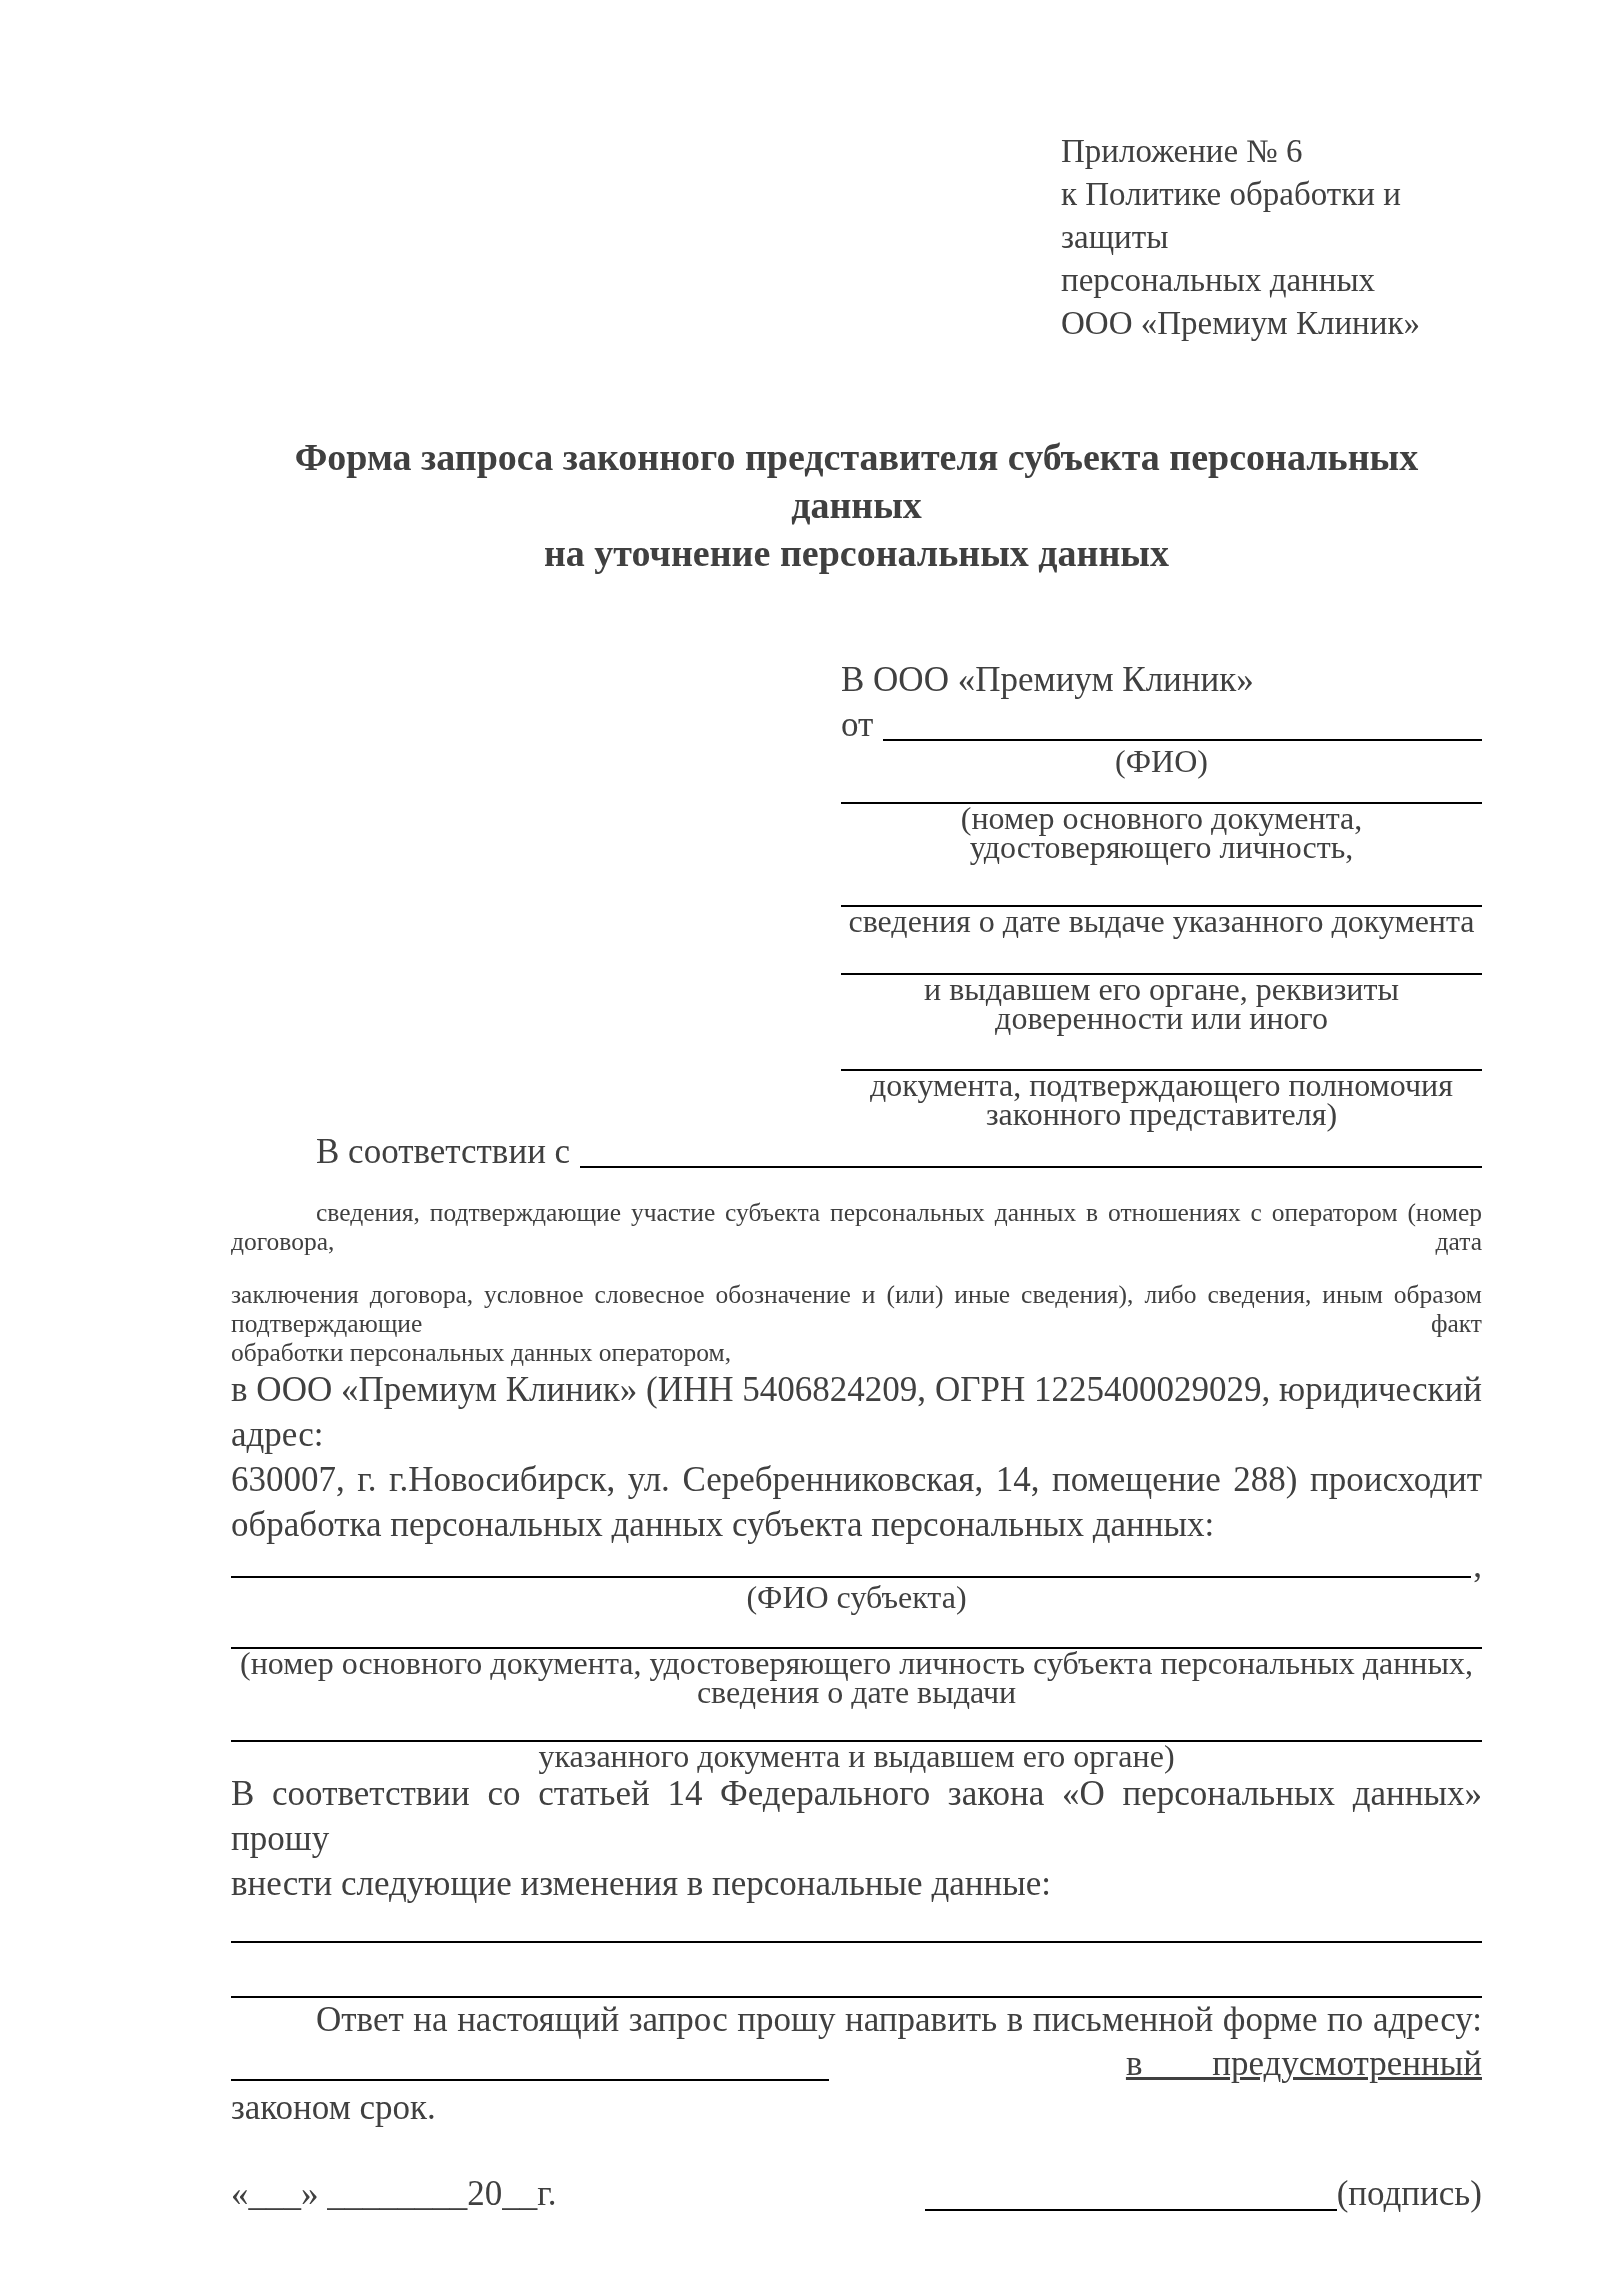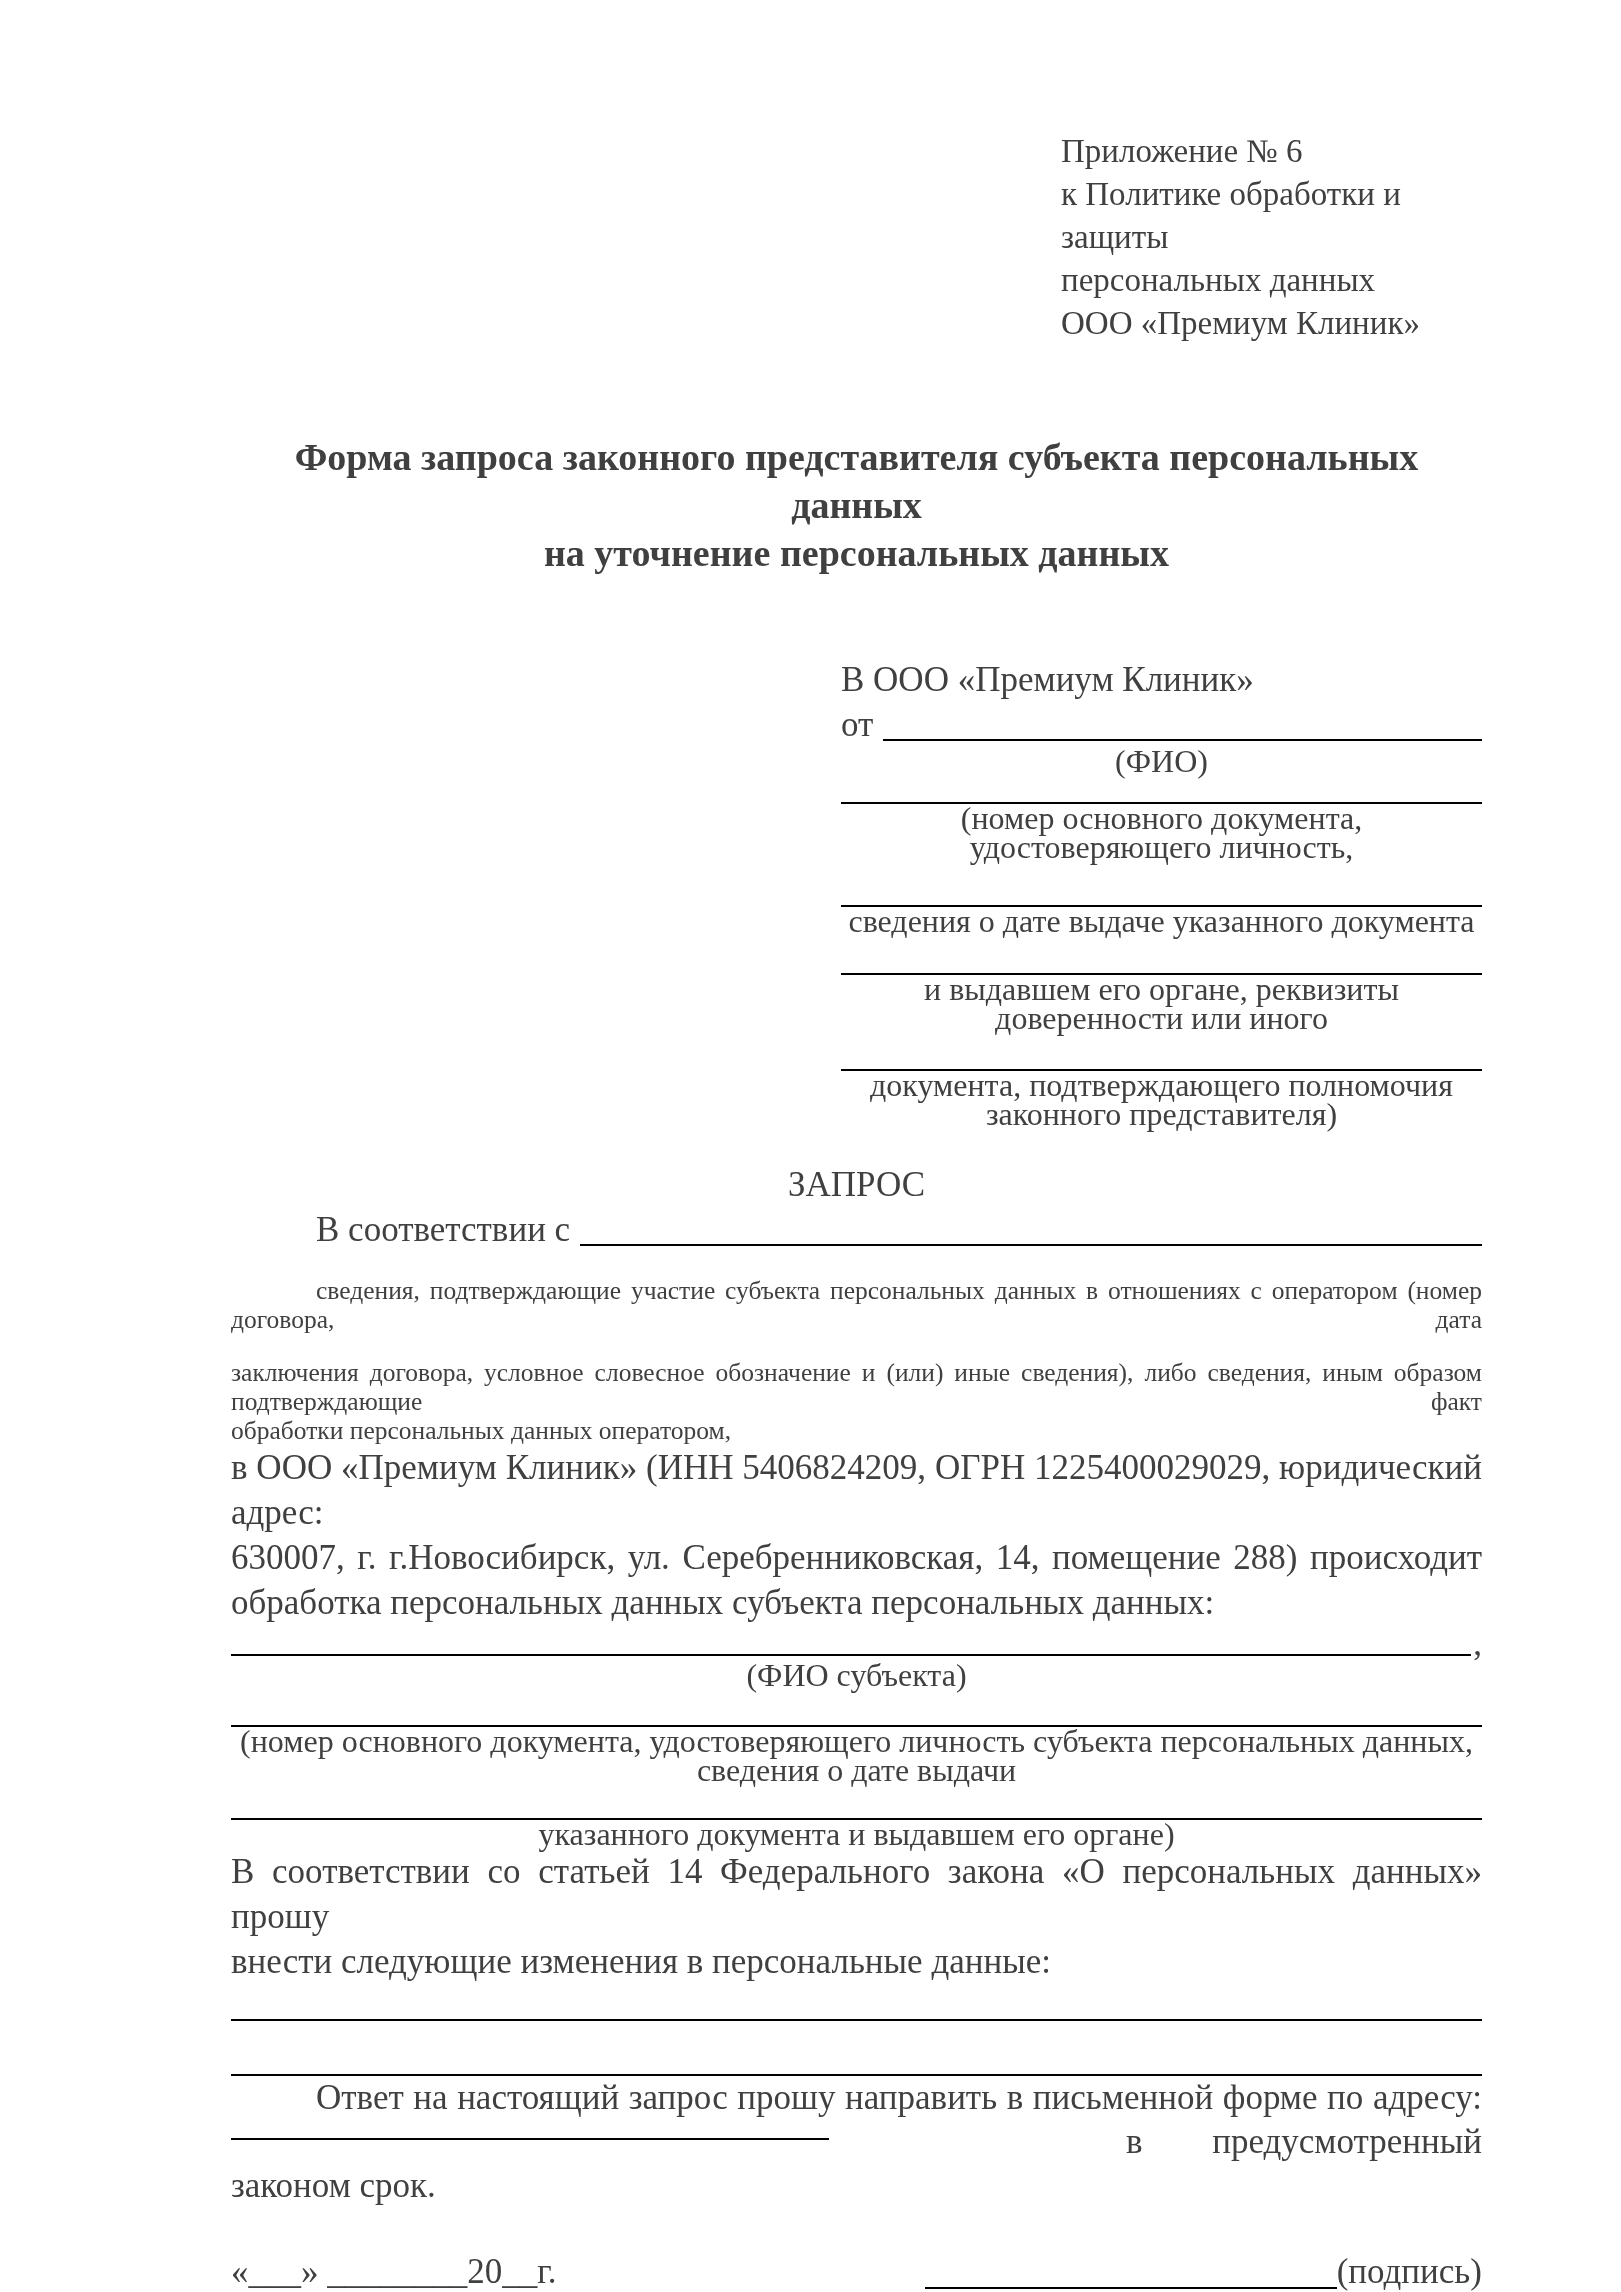--- a/index.html
+++ b/index.html
@@ -63,21 +63,21 @@
   .note .jline { text-align: justify; text-align-last: justify; margin-top: 24px; }
   .note .indent { text-indent: 85px; }
   .para { font-size: 35px; line-height: 45px; }
   .para .jline { text-align: justify; text-align-last: justify; }
   .subject-row { font-size: 35px; }
   .subject-row .comma { line-height: 35px; padding-left: 2px; }
   .blank1 { margin-top: 2px; height: 33px; border-bottom: 2.9px solid #000; }
   .blank2 { height: 53px; border-bottom: 2.9px solid #000; }
   .reply { font-size: 35px; line-height: 44px; }
   .reply .jline { text-align: justify; text-align-last: justify; text-indent: 85px; }
-  .reply-mid { display: flex; align-items: center; justify-content: space-between; height: 44px; }
+  .reply-mid { display: flex; align-items: flex-end; justify-content: space-between; height: 44px; text-decoration: underline; }
   .reply-mid .addr-fill { width: 598px; border-bottom: 2.9px solid #000; margin-bottom: 5.9px; }
   .reply-mid .suffix { word-spacing: 61px; white-space: nowrap; }
   .footer {
     margin-top: 41px;
     display: flex;
     justify-content: space-between;
     align-items: flex-end;
     font-size: 35px;
     line-height: 45px;
   }
@@ -116,21 +116,20 @@
     <div class="field f-h44"></div>
     <div class="cap">сведения о дате выдаче указанного документа</div>
 
     <div class="field f-h38"></div>
     <div class="cap">и выдавшем его органе, реквизиты доверенности или иного</div>
 
     <div class="field f-h37"></div>
     <div class="cap">документа, подтверждающего полномочия законного представителя)</div>
   </div>
 
-  <div class="zapros">ЗАПРОС</div>
 
   <div class="flexrow intro-row">
     <span class="prefix">В соответствии с</span>
     <span class="fill"></span>
   </div>
 
   <div class="note">
     <div class="jline indent">сведения, подтверждающие участие субъекта персональных данных в отношениях с оператором (номер договора, дата</div>
     <div class="jline">заключения договора, условное словесное обозначение и (или) иные сведения), либо сведения, иным образом подтверждающие факт</div>
     <div>обработки персональных данных оператором,</div>

